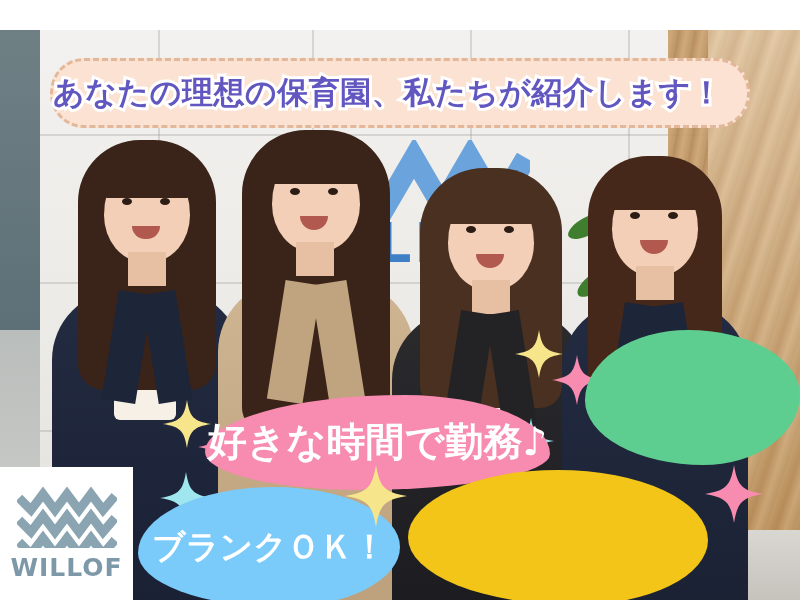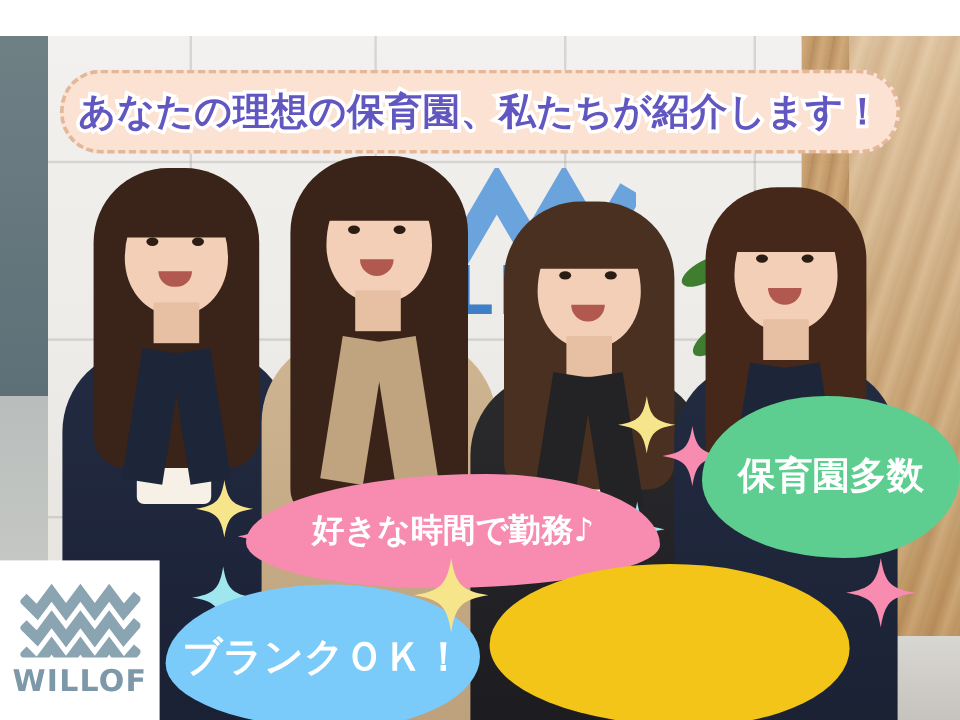--- a/index.html
+++ b/index.html
@@ -58,32 +58,32 @@
   .p3 .jacket{background:linear-gradient(180deg,#2b2b2e,#1c1c20);}
   .p4 .jacket{background:linear-gradient(180deg,#232b42,#1b2234);}
 
   .smile{position:absolute;border-radius:0 0 40px 40px;background:#b1584f;}
   .eye{position:absolute;background:#2b1c14;border-radius:50%;}
   .brow{position:absolute;background:#3a2318;border-radius:3px;}
 
   
   .banner{position:absolute;left:50px;top:58px;width:700px;height:70px;
           background:#fbe2d2;border:3px dashed #e2b79a;border-radius:34px;
-          display:flex;align-items:center;justify-content:center;box-sizing:border-box;}
+          display:flex;align-items:center;justify-content:flex-start;box-sizing:border-box;}
   .banner .txt{
     font-size:31px;font-weight:bold;letter-spacing:.5px;color:#6257c0;
     -webkit-text-stroke:6px #ffffff;paint-order:stroke fill;
     white-space:nowrap;
   }
 
   
   .blob{position:absolute;display:flex;align-items:center;justify-content:center;
         text-align:center;color:#ffffff;font-weight:bold;line-height:1.18;}
   .blob-pink{left:205px;top:395px;width:345px;height:95px;background:#f78bb0;
-             border-radius:58% 42% 55% 45%/60% 62% 38% 40%;font-size:27px;}
+             border-radius:58% 42% 55% 45%/60% 62% 38% 40%;font-size:39px;}
   .blob-green{left:585px;top:330px;width:215px;height:135px;background:#5ece90;
              border-radius:48% 52% 45% 55%/52% 48% 52% 48%;font-size:31px;}
   .blob-blue{left:138px;top:487px;width:262px;height:120px;background:#7acbfa;
              border-radius:52% 48% 45% 55%/55% 50% 50% 45%;font-size:33px;}
   .blob-yellow{left:408px;top:470px;width:300px;height:135px;background:#f2c518;
              border-radius:50% 50% 44% 56%/50% 52% 48% 50%;font-size:32px;}
 
   
   .sp{position:absolute;}
   .sp svg{display:block;width:100%;height:100%;}
@@ -260,21 +260,20 @@
       </svg>
   </div>
   <div class="sp" style="left:705px;top:465px;width:58px;height:58px;">
     <svg viewBox="0 0 100 100">
         <path d="M50 0 C56 36 64 44 100 50 C64 56 56 64 50 100 C44 64 36 56 0 50 C36 44 44 36 50 0Z" fill="#f78bb0"></path>
       </svg>
   </div>
 
   <div class="blob blob-green">
     <div>
-      <div>保育園多数</div>
     </div>
   </div>
 
   <div class="blob blob-pink">
     <span>好きな時間で勤務♪</span>
   </div>
 
   <div class="blob blob-blue">
     <span>ブランクＯＫ！</span>
   </div>

